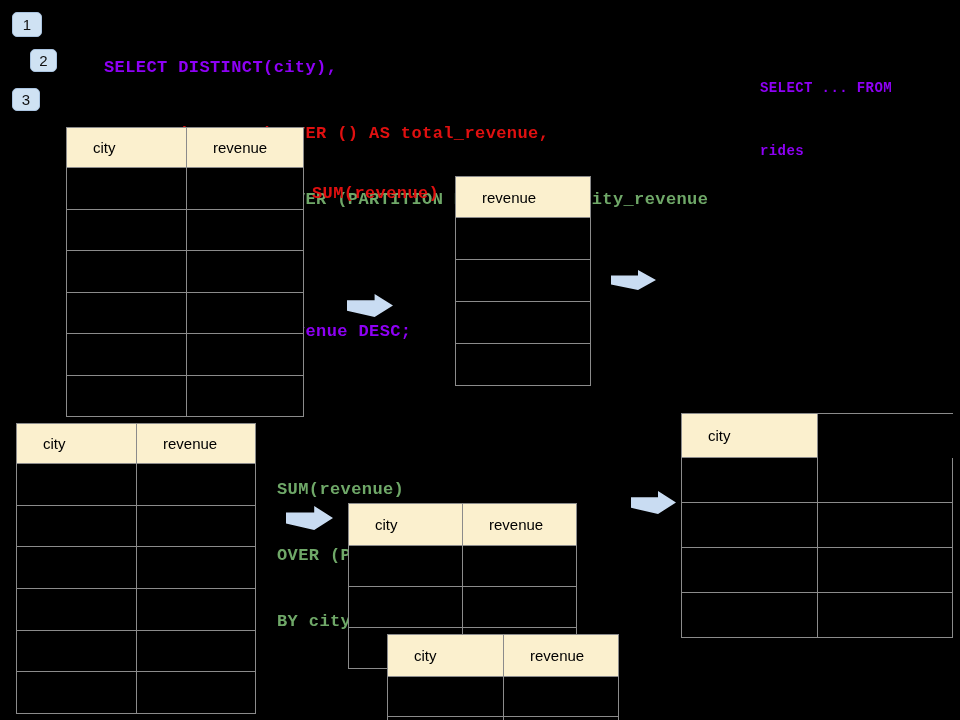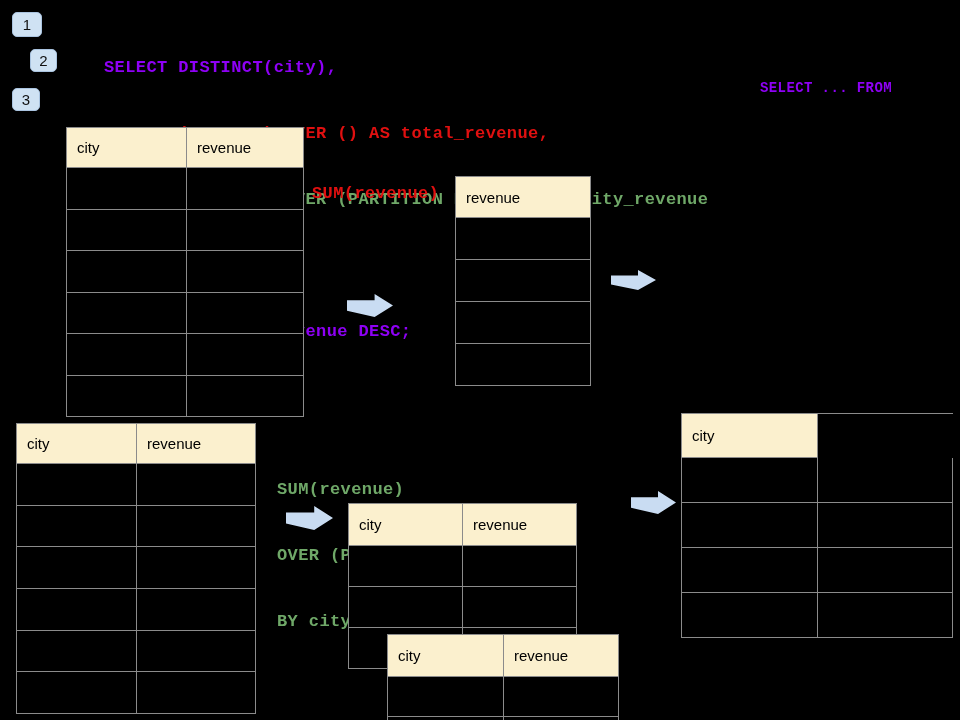--- a/index.html
+++ b/index.html
@@ -57,21 +57,21 @@
   .trow { display: flex; height: var(--rh); }
   .trow.thead { height: var(--hh); }
   .hcell, .tcell {
     border-right: 1px solid var(--table_border);
     border-bottom: 1px solid var(--table_border);
     height: 100%;
   }
   .hcell {
     background: var(--table_header_bg);
     display: flex; align-items: center;
-    padding-left: 10px;
+    padding-left: 26px;
     font-size: 15px; color: #000;
   }
   .tcell { background: #000; }
   .col1 { width: var(--c1); }
   .col2 { width: var(--c2); }
 
   #t-source-top       { left: 66px;  top: 127px; --c1:120px; --c2:117px; --hh:40px;   --rh:41.5px; }
   #t-total-result     { left: 455px; top: 176px; --c1:135px;             --hh:41px;   --rh:42px; }
   #t-source-bottom    { left: 16px;  top: 423px; --c1:120px; --c2:119px; --hh:40px;   --rh:41.7px; }
   #t-partition-step1  { left: 348px; top: 503px; --c1:114px; --c2:114px; --hh:42px;   --rh:41px; }
@@ -106,20 +106,21 @@
 <div class="abs code code-main" style="left:104px; top:13px;">
   <div class="c-purple">SELECT DISTINCT(city),</div>
   <div class="c-red">    SUM(revenue) OVER () AS total_revenue,</div>
   <div class="c-green">    SUM(revenue) OVER (PARTITION BY city) as city_revenue</div>
   <div class="c-purple">  FROM rides</div>
   <div class="c-purple">  ORDER by city_revenue DESC;</div>
 </div>
 
 <div class="abs code code-side c-purple" style="left:752px; top:36px;margin-left:8px;">
   <div>SELECT ... FROM</div>
+  <div>rides</div>
 </div>
 
 <div class="abs code code-main c-red" style="left:312px; top:139px;">
   <div>SUM(revenue)</div>
 </div>
 
 <div class="abs code code-main c-green" style="left:277px; top:435px;">
   <div>SUM(revenue)</div>
   <div>OVER (PARTITION</div>
   <div>BY city)</div>

